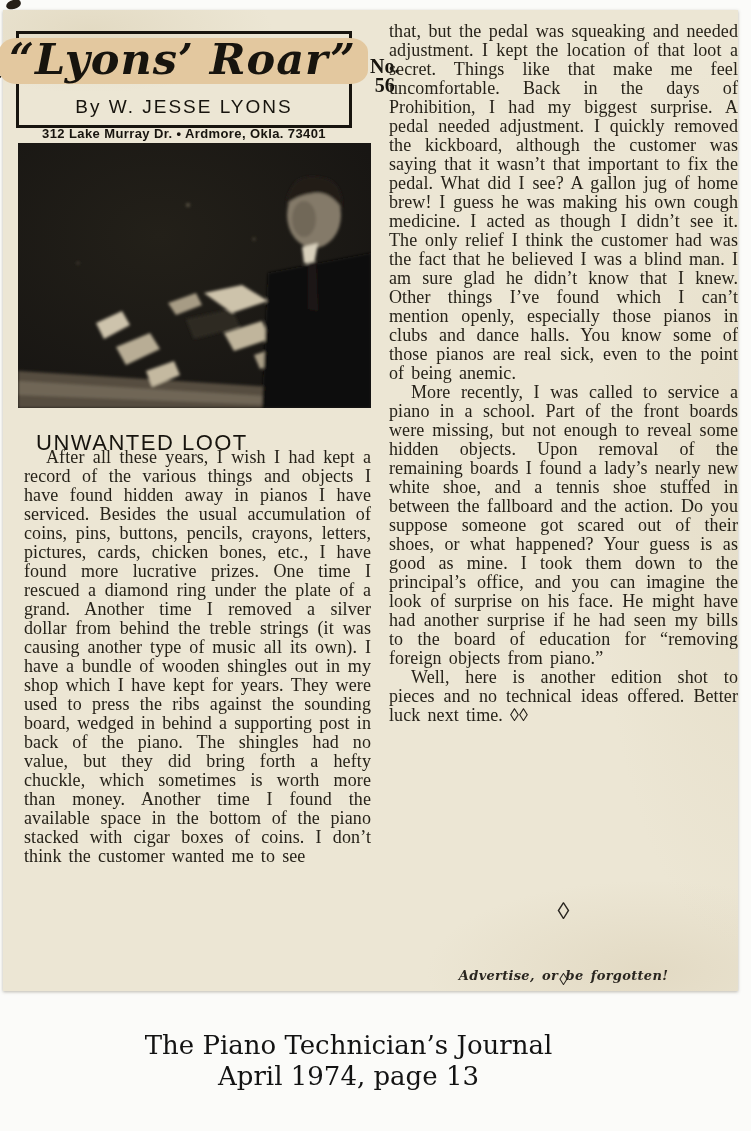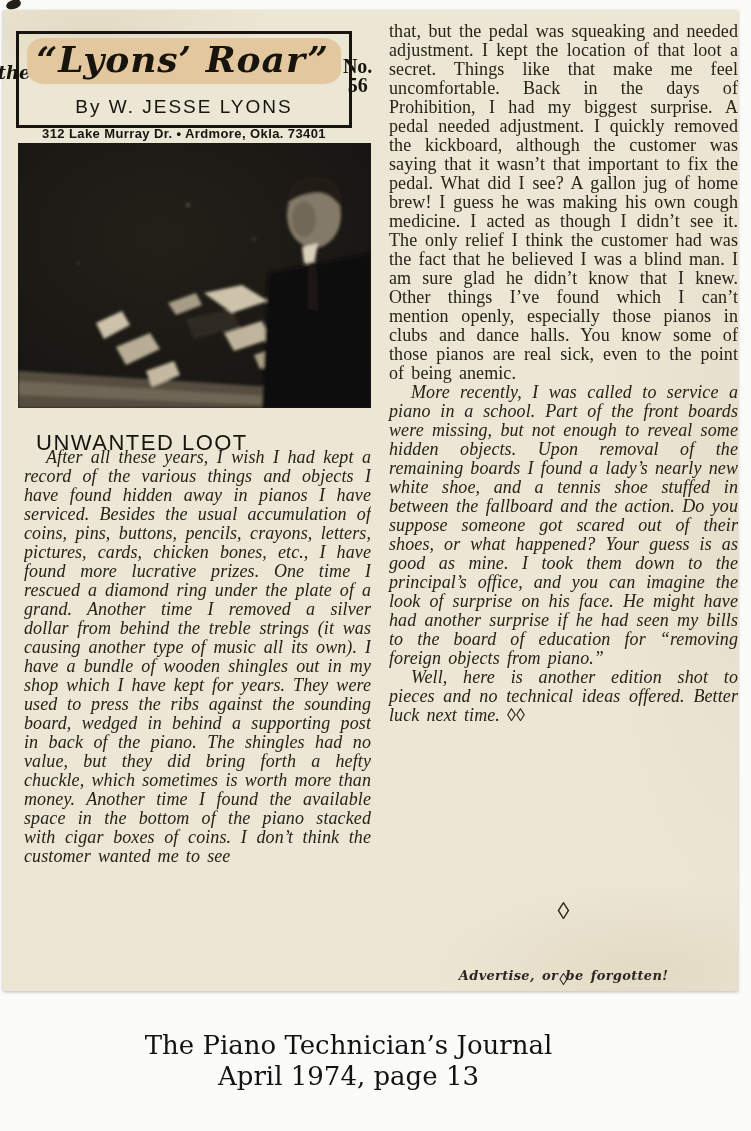--- a/index.html
+++ b/index.html
@@ -36,21 +36,21 @@
   .mast-row{display:flex;align-items:flex-start;justify-content:center;padding:4px 4px 0 6px;}
   .the-word{
     font-family:"DejaVu Serif", serif;font-style:italic;font-weight:600;
     font-size:18px;margin-top:24px;margin-right:-4px;color:#17140e;
   }
   .title-hl{
     background:#e3c89f;
     border-radius:18px/14px;
     padding:1px 12px 5px 10px;
     font-family:"DejaVu Serif", serif;font-style:italic;font-weight:bold;
-    font-size:36px;line-height:40px;letter-spacing:1px;color:#17140e;
+    font-size:43px;line-height:40px;letter-spacing:1px;color:#17140e;
     white-space:nowrap;
   }
   .no-block{
     font-family:"Liberation Serif", serif;font-weight:bold;
     font-size:20px;line-height:19px;margin-top:19px;margin-left:2px;
     display:flex;flex-direction:column;align-items:center;color:#17140e;
   }
   .byline{
     font-family:"Liberation Sans", sans-serif;font-weight:normal;
     font-size:19px;letter-spacing:2px;text-align:center;margin-top:1px;color:#17140e;
@@ -67,21 +67,21 @@
     font-family:"Liberation Sans", sans-serif;font-weight:normal;
     font-size:22px;letter-spacing:1.5px;color:#17140e;
   }
   .col{
     position:absolute;
     font-size:18px;line-height:19px;
     text-align:justify;word-spacing:2.5px;letter-spacing:.1px;
     color:#262219;
   }
   .col p{margin:0;}
-  .col p.indent{text-indent:22px;font-style:italic;}
+  .col p.indent{text-indent:22px;}
   .col-left{left:21px;top:438px;width:347px;height:542px;overflow:hidden;}
   .col-right{left:386px;top:12px;width:349px;height:968px;}
   .orn{position:absolute;width:100%;text-align:center;color:#2a2620;}
   .orn-d1{top:880px;font-size:24px;}
   .advertise{
     top:944px;
     font-family:"DejaVu Serif", serif;font-style:italic;font-weight:bold;
     font-size:13px;letter-spacing:.3px;
   }
   .orn-d2{top:948px;font-size:17px;}

